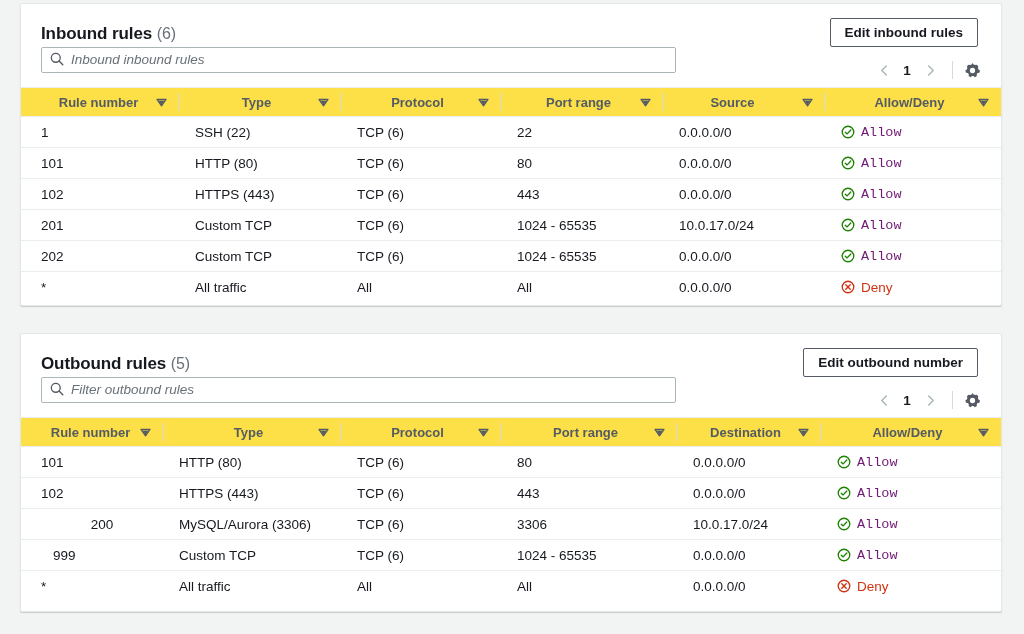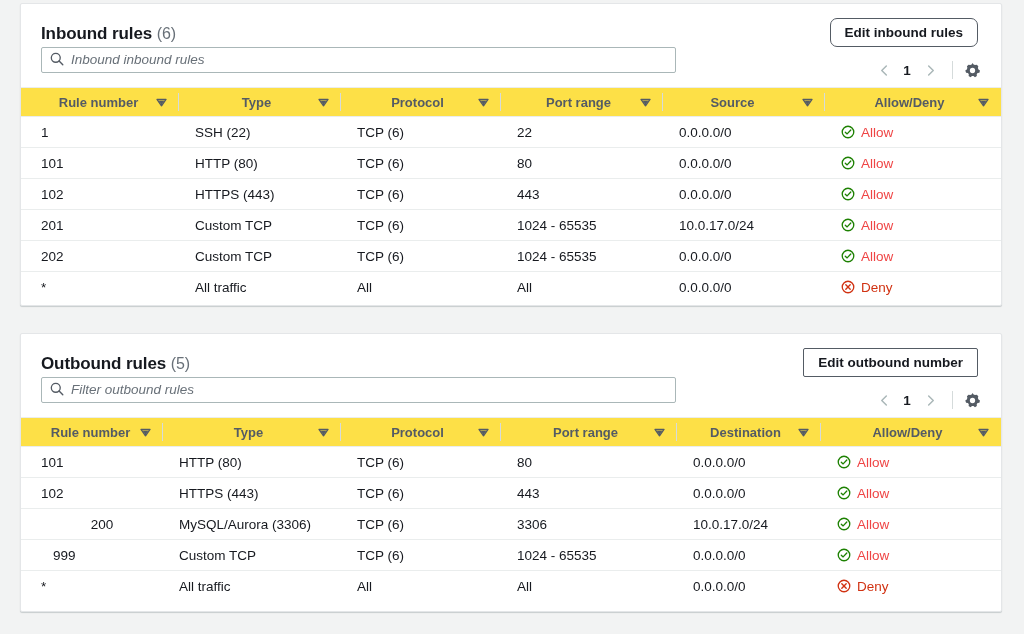--- a/index.html
+++ b/index.html
@@ -93,21 +93,21 @@
     color: #16191f;
     font-size: 13.5px;
     font-weight: bold;
     font-family: "Liberation Sans", sans-serif;
     padding: 0 14px;
     cursor: pointer;
     white-space: nowrap;
     box-sizing: border-box;
     line-height: 27px;
   }
-  #edit-inbound-btn { right: 23px; border-radius: 7px; }
+  #edit-inbound-btn { right: 23px; }
   #edit-outbound-btn { right: 23px; }
 
   
   .pager {
     position: absolute;
     top: 52px;
     right: 18px;
     display: flex;
     align-items: center;
     height: 28px;
@@ -194,21 +194,21 @@
     overflow: hidden;
   }
   tbody tr:last-child td { border-bottom: none; }
 
   .verdict {
     display: flex;
     align-items: center;
     gap: 6px;
     font-size: 13.5px;
   }
-  .verdict.allow { color: #ef4444; }
+  .verdict.allow { color: #701a75; font-family: Liberation Mono, monospace; }
   .verdict.deny  { color: #d13212; }
   .verdict svg { flex: 0 0 auto; display: block; }
 </style>
 </head>
 <body>
 
 <div class="page">
 
   <section class="card" id="card-inbound">
     <div class="card-head">

